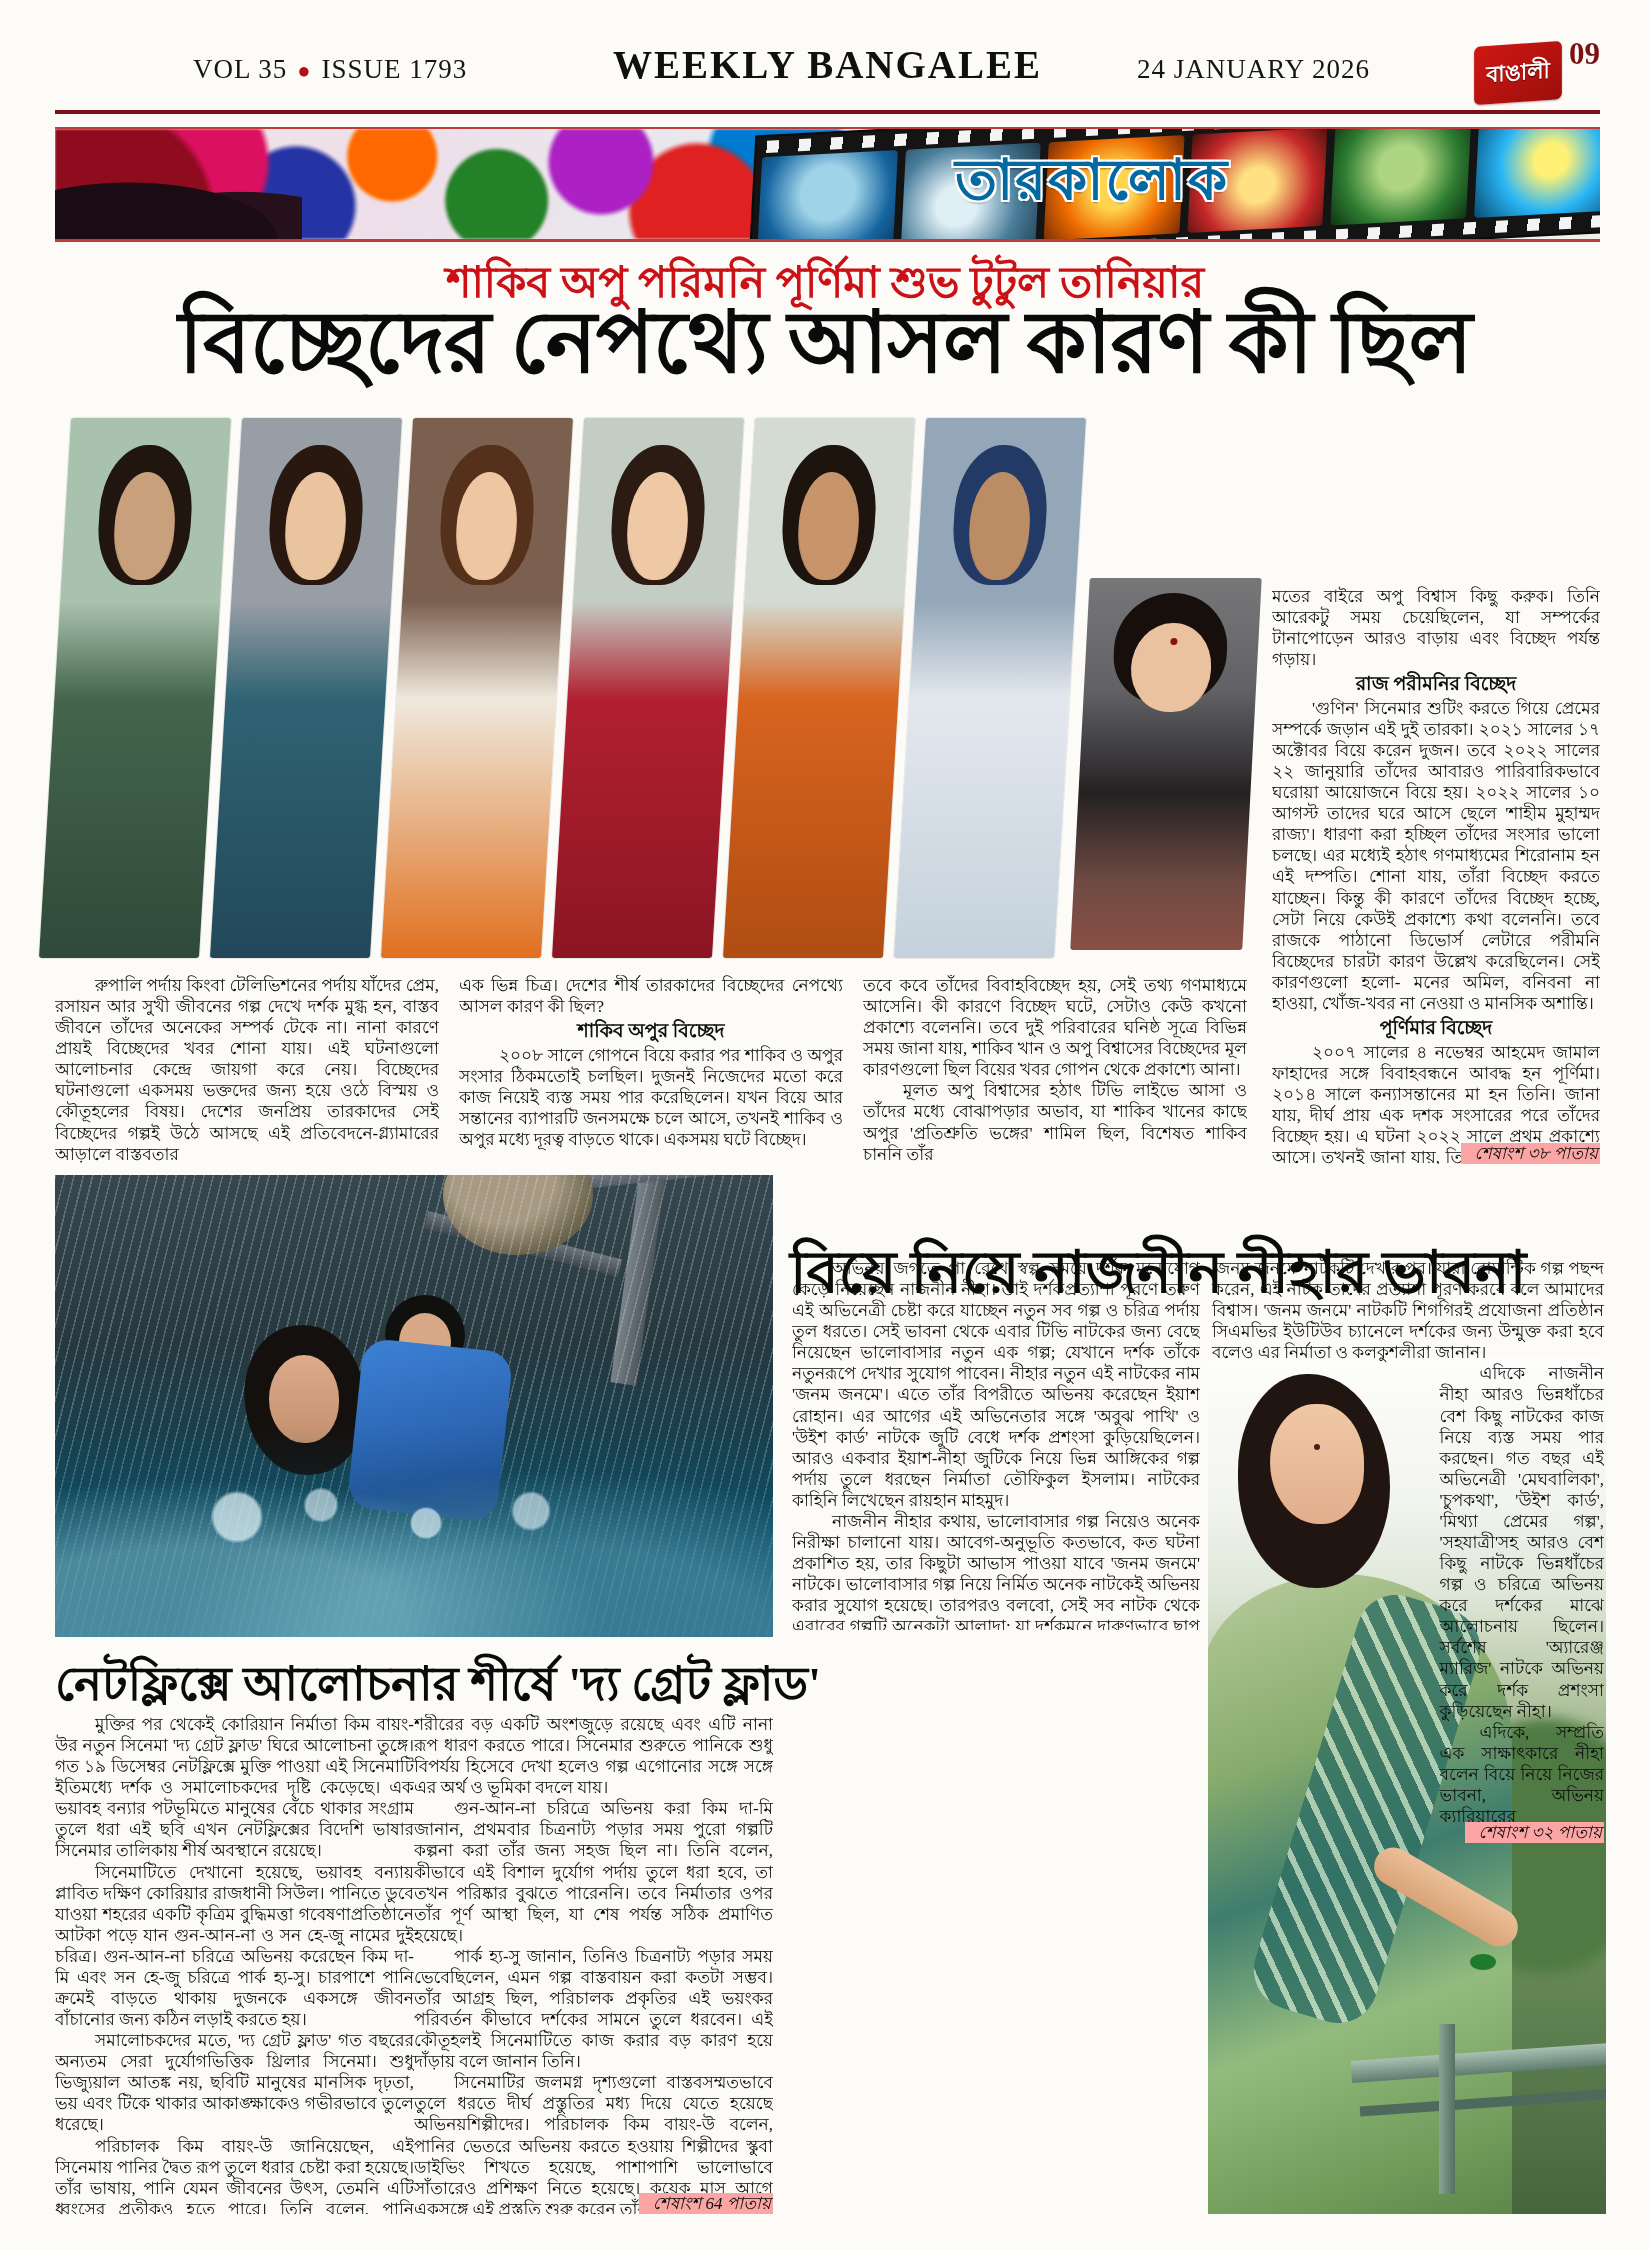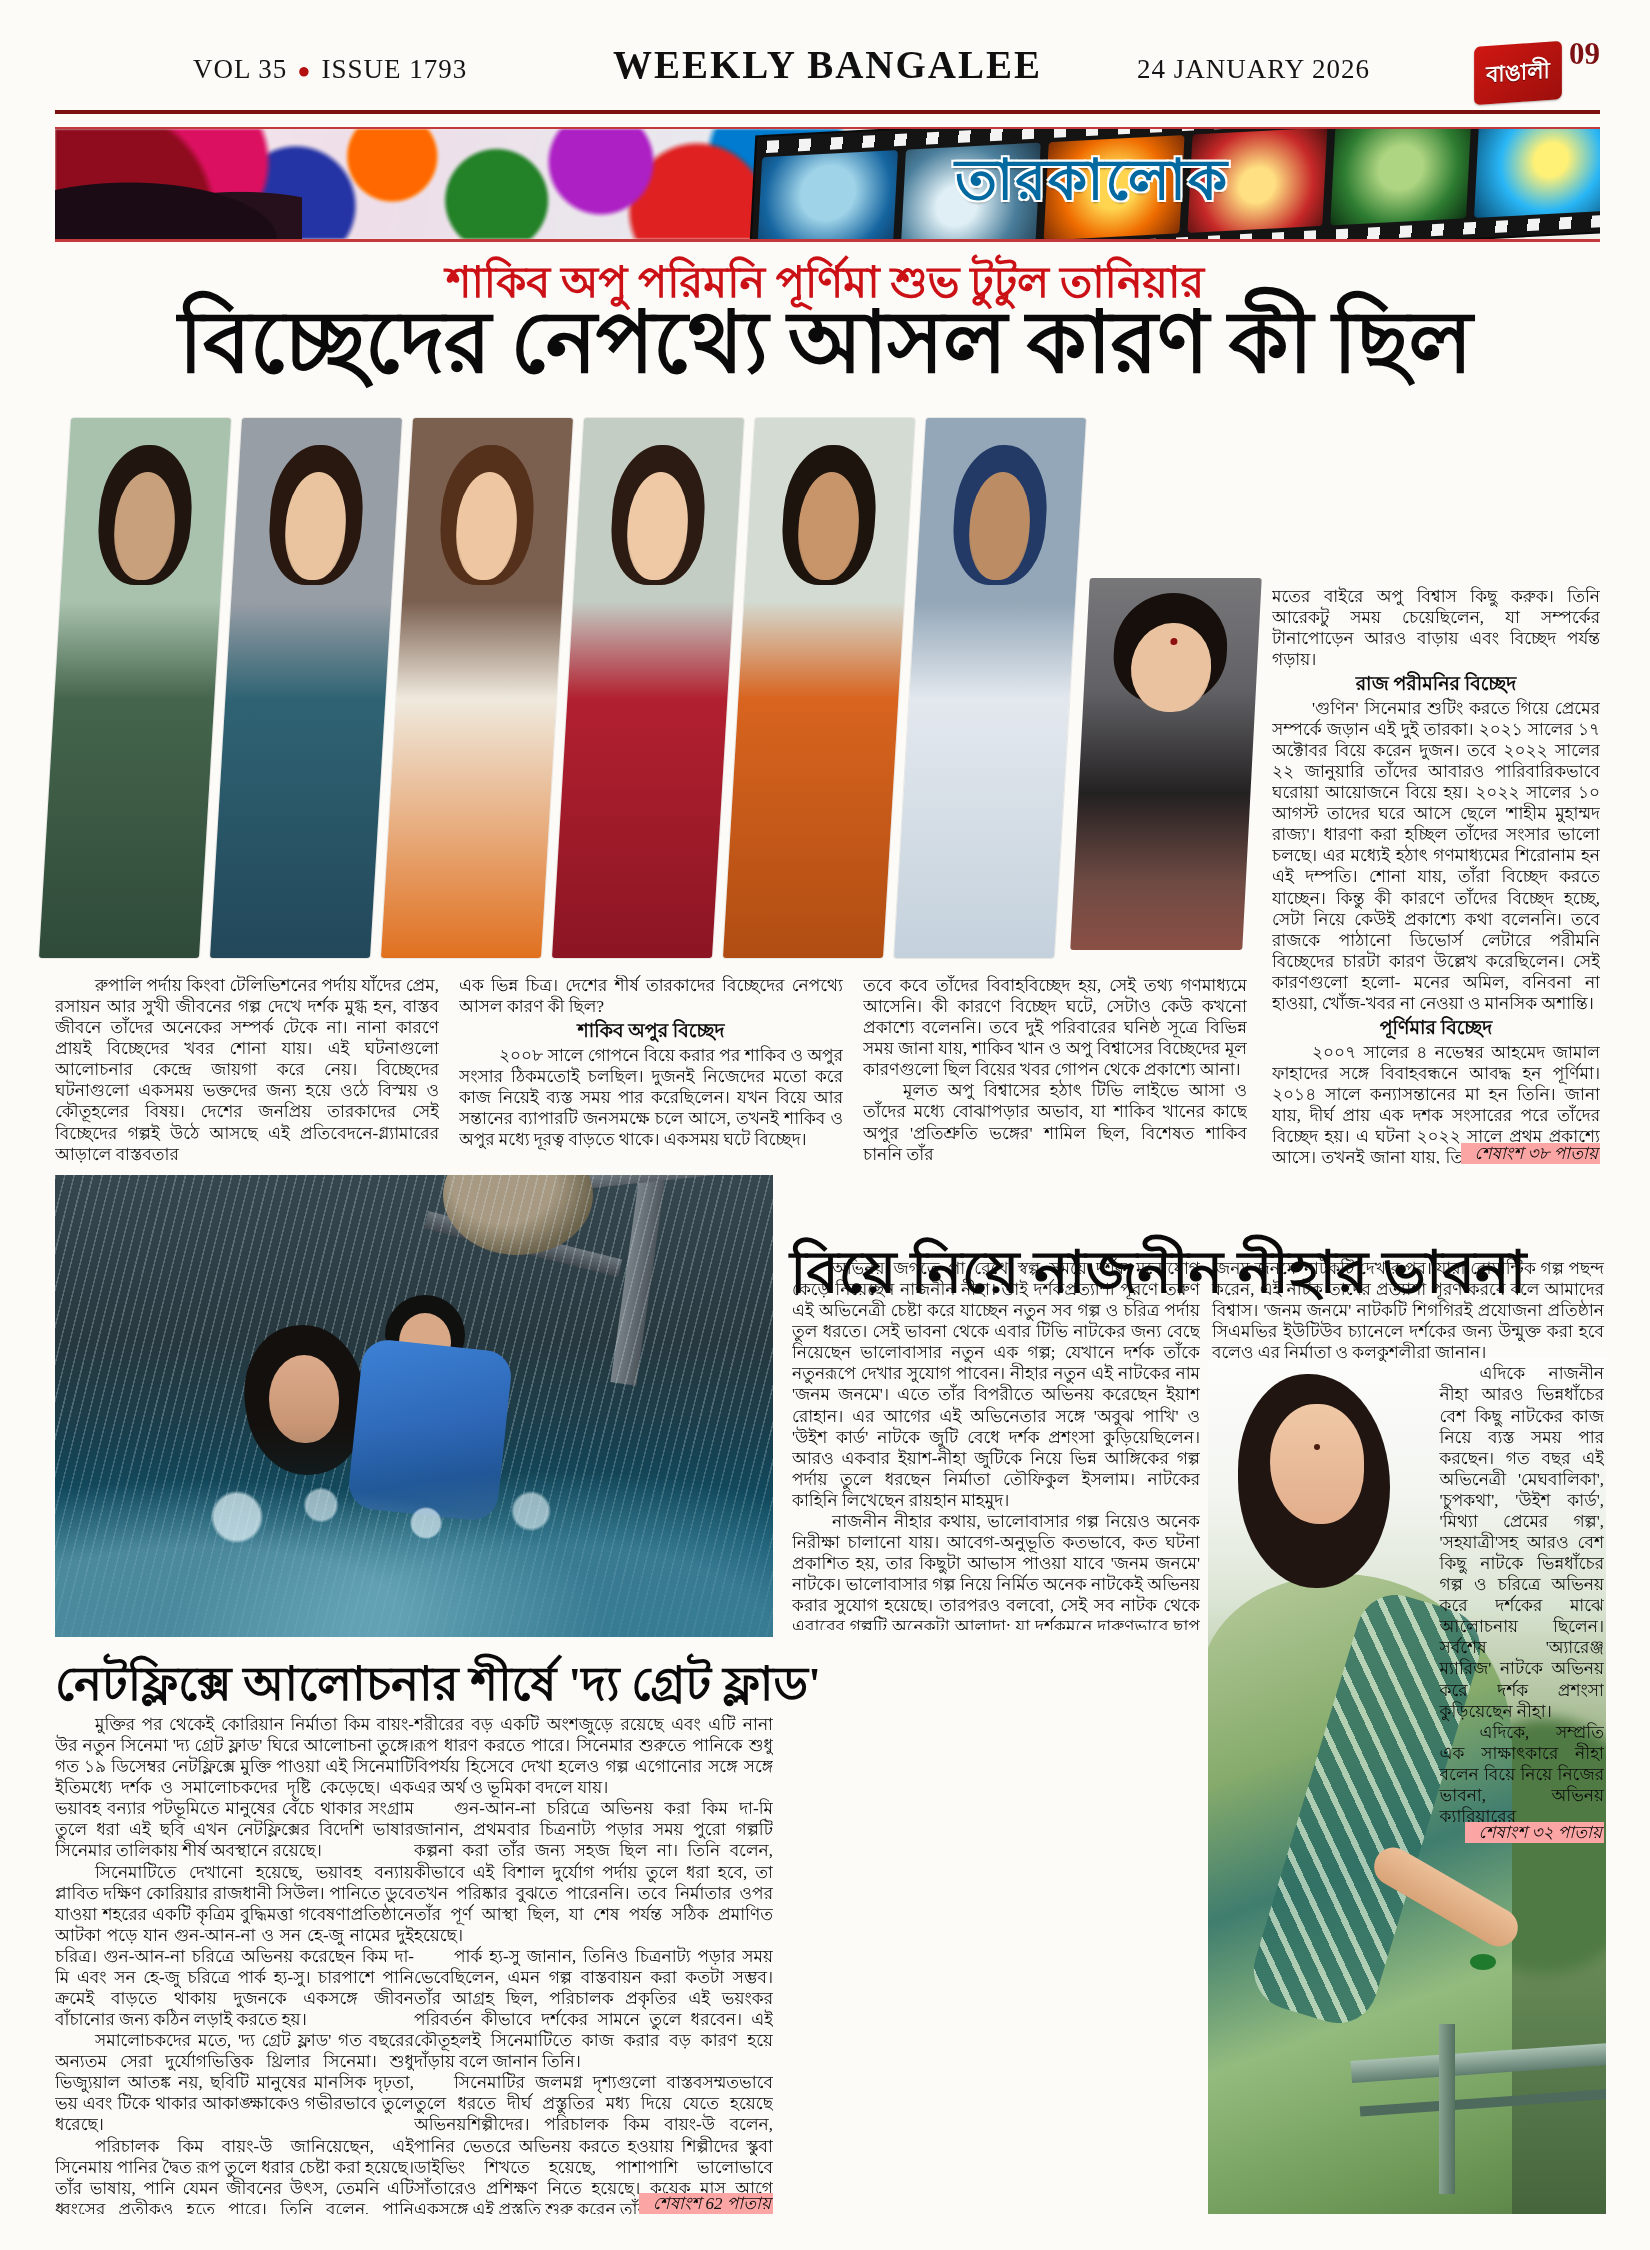--- a/index.html
+++ b/index.html
@@ -288,17 +288,17 @@
         <p class="seg seg-p">মুক্তির পর থেকেই কোরিয়ান নির্মাতা কিম বায়ং-উর নতুন সিনেমা 'দ্য গ্রেট ফ্লাড' ঘিরে আলোচনা তুঙ্গে। গত ১৯ ডিসেম্বর নেটফ্লিক্সে মুক্তি পাওয়া এই সিনেমাটি ইতিমধ্যে দর্শক ও সমালোচকদের দৃষ্টি কেড়েছে। এক ভয়াবহ বন্যার পটভূমিতে মানুষের বেঁচে থাকার সংগ্রাম তুলে ধরা এই ছবি এখন নেটফ্লিক্সের বিদেশি ভাষার সিনেমার তালিকায় শীর্ষ অবস্থানে রয়েছে।</p>
         <p class="seg seg-p">সিনেমাটিতে দেখানো হয়েছে, ভয়াবহ বন্যায় প্লাবিত দক্ষিণ কোরিয়ার রাজধানী সিউল। পানিতে ডুবে যাওয়া শহরের একটি কৃত্রিম বুদ্ধিমত্তা গবেষণাপ্রতিষ্ঠানে আটকা পড়ে যান গুন-আন-না ও সন হে-জু নামের দুই চরিত্র। গুন-আন-না চরিত্রে অভিনয় করেছেন কিম দা-মি এবং সন হে-জু চরিত্রে পার্ক হ্য-সু। চারপাশে পানি ক্রমেই বাড়তে থাকায় দুজনকে একসঙ্গে জীবন বাঁচানোর জন্য কঠিন লড়াই করতে হয়।</p>
         <p class="seg seg-p">সমালোচকদের মতে, 'দ্য গ্রেট ফ্লাড' গত বছরের অন্যতম সেরা দুর্যোগভিত্তিক থ্রিলার সিনেমা। শুধু ভিজ্যুয়াল আতঙ্ক নয়, ছবিটি মানুষের মানসিক দৃঢ়তা, ভয় এবং টিকে থাকার আকাঙ্ক্ষাকেও গভীরভাবে তুলে ধরেছে।</p>
         <p class="seg seg-p">পরিচালক কিম বায়ং-উ জানিয়েছেন, এই সিনেমায় পানির দ্বৈত রূপ তুলে ধরার চেষ্টা করা হয়েছে। তাঁর ভাষায়, পানি যেমন জীবনের উৎস, তেমনি এটি ধ্বংসের প্রতীকও হতে পারে। তিনি বলেন, পানি আমাদের</p>
       </div>
     <div class="flood-col clip-col">
         <p class="seg seg-cont">শরীরের বড় একটি অংশজুড়ে রয়েছে এবং এটি নানা রূপ ধারণ করতে পারে। সিনেমার শুরুতে পানিকে শুধু বিপর্যয় হিসেবে দেখা হলেও গল্প এগোনোর সঙ্গে সঙ্গে এর অর্থ ও ভূমিকা বদলে যায়।</p>
         <p class="seg seg-p">গুন-আন-না চরিত্রে অভিনয় করা কিম দা-মি জানান, প্রথমবার চিত্রনাট্য পড়ার সময় পুরো গল্পটি কল্পনা করা তাঁর জন্য সহজ ছিল না। তিনি বলেন, কীভাবে এই বিশাল দুর্যোগ পর্দায় তুলে ধরা হবে, তা তখন পরিষ্কার বুঝতে পারেননি। তবে নির্মাতার ওপর তাঁর পূর্ণ আস্থা ছিল, যা শেষ পর্যন্ত সঠিক প্রমাণিত হয়েছে।</p>
         <p class="seg seg-p">পার্ক হ্য-সু জানান, তিনিও চিত্রনাট্য পড়ার সময় ভেবেছিলেন, এমন গল্প বাস্তবায়ন করা কতটা সম্ভব। তাঁর আগ্রহ ছিল, পরিচালক প্রকৃতির এই ভয়ংকর পরিবর্তন কীভাবে দর্শকের সামনে তুলে ধরবেন। এই কৌতূহলই সিনেমাটিতে কাজ করার বড় কারণ হয়ে দাঁড়ায় বলে জানান তিনি।</p>
         <p class="seg seg-p">সিনেমাটির জলমগ্ন দৃশ্যগুলো বাস্তবসম্মতভাবে তুলে ধরতে দীর্ঘ প্রস্তুতির মধ্য দিয়ে যেতে হয়েছে অভিনয়শিল্পীদের। পরিচালক কিম বায়ং-উ বলেন, পানির ভেতরে অভিনয় করতে হওয়ায় শিল্পীদের স্কুবা ডাইভিং শিখতে হয়েছে, পাশাপাশি ভালোভাবে সাঁতারেও প্রশিক্ষণ নিতে হয়েছে। কয়েক মাস আগে একসঙ্গে এই প্রস্তুতি শুরু করেন তাঁরা। দুর্যোগ, প্রযুক্তি ও মানবিক অনুভূতির মেলবন্ধনে নির্মিত 'দ্য গ্রেট</p>
-        <p class="seg seg-jump">শেষাংশ 62 পাতায়</p>
+        <p class="seg seg-jump">শেষাংশ 64 পাতায়</p>
       </div>
   </div>
 
 </div>
 
 </body></html>

